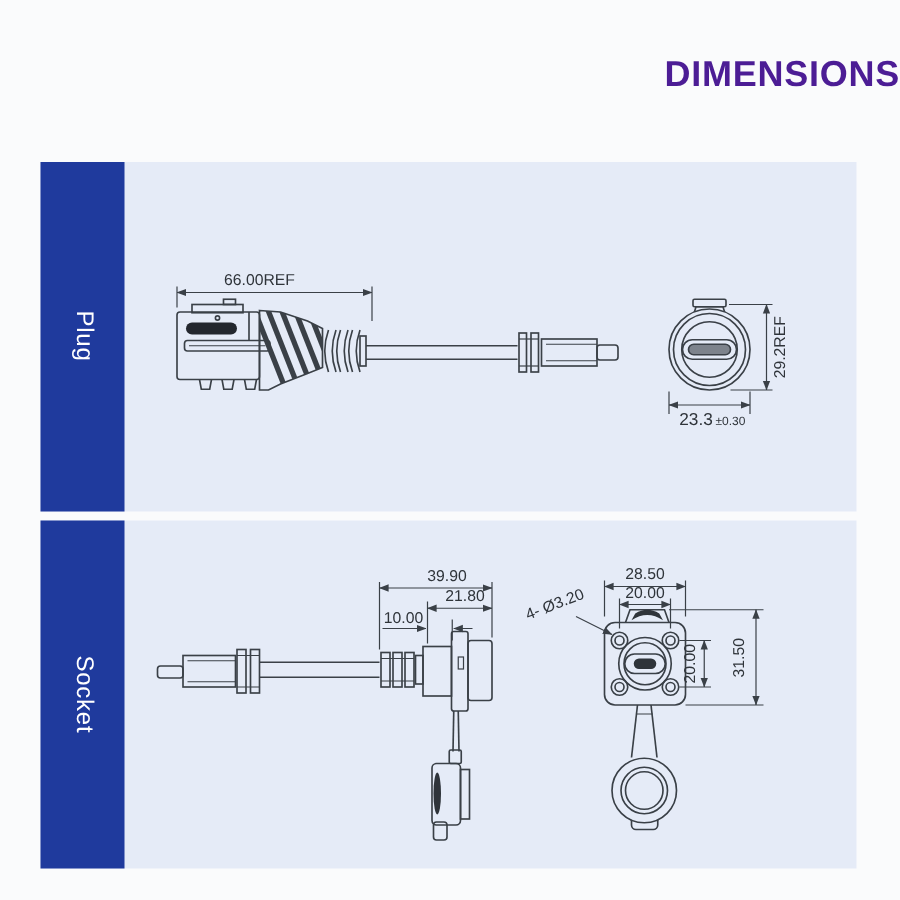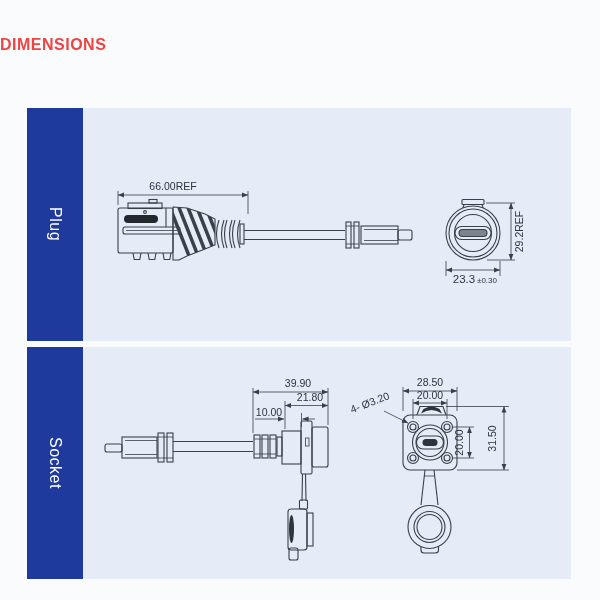--- a/index.html
+++ b/index.html
@@ -5,23 +5,23 @@
   html,body{margin:0;padding:0;}
   body{
     width:600px;height:600px;
     background:#fafbfc;
     font-family:"Liberation Sans", sans-serif;
     position:relative;
     overflow:hidden;
   }
   .page-title{
     position:absolute;top:36px;left:0;width:600px;
-    text-align:left;
-    font-size:16px;font-weight:700;letter-spacing:.5px;
-    color:#ef4444;
+    text-align:right;
+    font-size:24px;font-weight:700;letter-spacing:.5px;
+    color:#4c1d95;
   }
   .section{
     position:absolute;left:27px;width:544px;
     background:#e5ebf7;
     display:flex;
   }
   .section.plug{top:108px;height:233px;}
   .section.socket{top:347px;height:232px;}
   .label-bar{
     width:56px;height:100%;

